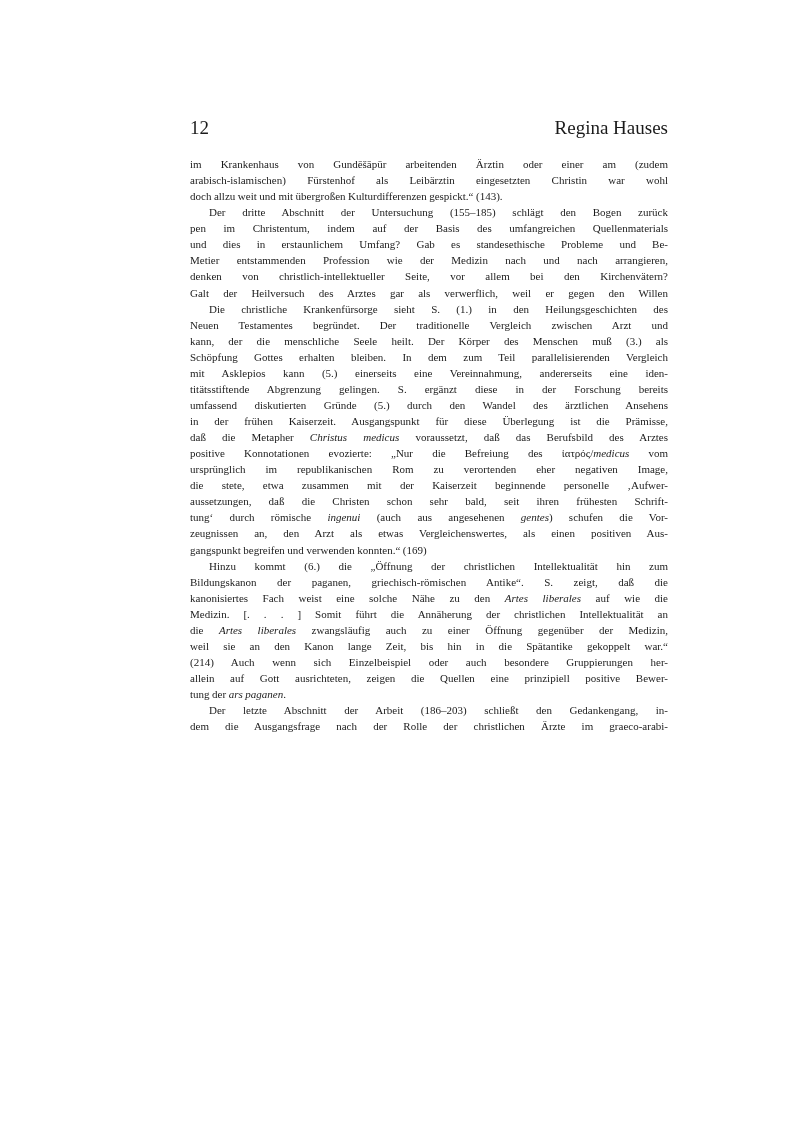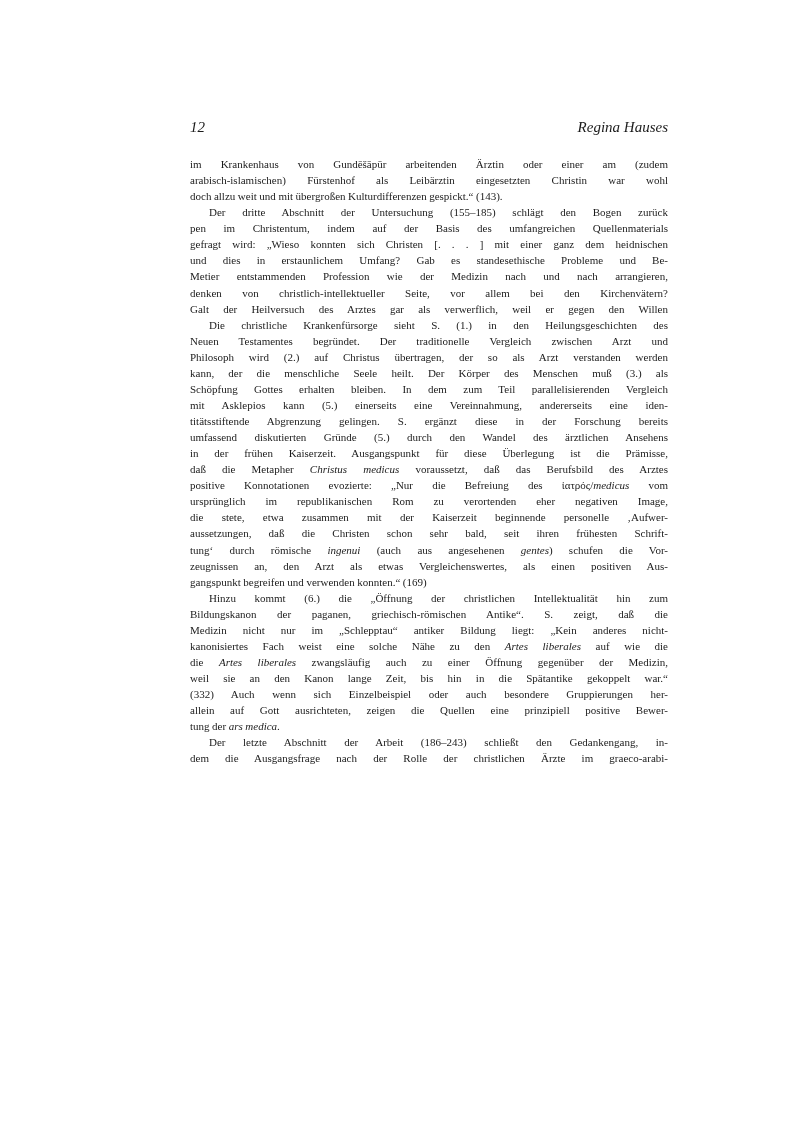--- a/index.html
+++ b/index.html
@@ -11,21 +11,21 @@
   .page {
     position: relative;
     width: 800px; height: 1131px;
     background: #ffffff;
     overflow: hidden;
     color: #1b1b1b;
   }
   .page-header {
     position: absolute;
     top: 120px; left: 190px; width: 478px;
-    font-size: 15px; line-height: 15px; font-style: italic;
+    font-size: 19px; line-height: 15px;
   }
   .page-number {
     position: absolute; left: 0; top: 0;
   }
   .running-title {
     display: block; text-align: right;
   }
   .body-text {
     position: absolute;
     top: 156px; left: 190px; width: 478px;
@@ -60,55 +60,53 @@
 
   <div class="body-text">
       <div class="para">
         <div class="line">im Krankenhaus von Gundēšāpūr arbeitenden Ärztin oder einer am (zudem</div>
         <div class="line">arabisch-islamischen) Fürstenhof als Leibärztin eingesetzten Christin war wohl</div>
         <div class="line last">doch allzu weit und mit übergroßen Kulturdifferenzen gespickt.“ (143).</div>
       </div>
       <div class="para">
         <div class="line indent">Der dritte Abschnitt der Untersuchung (155–185) schlägt den Bogen zurück</div>
         <div class="line">pen im Christentum, indem auf der Basis des umfangreichen Quellenmaterials</div>
-        <div class="line">gefragt wird: „Wieso konnten sich Christen [. . . ] mit einer ganz dem heidnischen</div>
         <div class="line">und dies in erstaunlichem Umfang? Gab es standesethische Probleme und Be-</div>
         <div class="line">Metier entstammenden Profession wie der Medizin nach und nach arrangieren,</div>
         <div class="line">denken von christlich-intellektueller Seite, vor allem bei den Kirchenvätern?</div>
         <div class="line">Galt der Heilversuch des Arztes gar als verwerflich, weil er gegen den Willen</div>
       </div>
       <div class="para">
         <div class="line indent">Die christliche Krankenfürsorge sieht S. (1.) in den Heilungsgeschichten des</div>
         <div class="line">Neuen Testamentes begründet. Der traditionelle Vergleich zwischen Arzt und</div>
-        <div class="line">Philosoph wird (2.) auf Christus übertragen, der so als Arzt verstanden werden</div>
         <div class="line">kann, der die menschliche Seele heilt. Der Körper des Menschen muß (3.) als</div>
         <div class="line">Schöpfung Gottes erhalten bleiben. In dem zum Teil parallelisierenden Vergleich</div>
         <div class="line">mit Asklepios kann (5.) einerseits eine Vereinnahmung, andererseits eine iden-</div>
         <div class="line">titätsstiftende Abgrenzung gelingen. S. ergänzt diese in der Forschung bereits</div>
         <div class="line">umfassend diskutierten Gründe (5.) durch den Wandel des ärztlichen Ansehens</div>
         <div class="line">in der frühen Kaiserzeit. Ausgangspunkt für diese Überlegung ist die Prämisse,</div>
         <div class="line">daß die Metapher <i>Christus medicus</i> voraussetzt, daß das Berufsbild des Arztes</div>
         <div class="line">positive Konnotationen evozierte: „Nur die Befreiung des ἰατρός/<i>medicus</i> vom</div>
         <div class="line">ursprünglich im republikanischen Rom zu verortenden eher negativen Image,</div>
         <div class="line">die stete, etwa zusammen mit der Kaiserzeit beginnende personelle ‚Aufwer-</div>
         <div class="line">aussetzungen, daß die Christen schon sehr bald, seit ihren frühesten Schrift-</div>
         <div class="line">tung‘ durch römische <i>ingenui</i> (auch aus angesehenen <i>gentes</i>) schufen die Vor-</div>
         <div class="line">zeugnissen an, den Arzt als etwas Vergleichenswertes, als einen positiven Aus-</div>
         <div class="line last">gangspunkt begreifen und verwenden konnten.“ (169)</div>
       </div>
       <div class="para">
         <div class="line indent">Hinzu kommt (6.) die „Öffnung der christlichen Intellektualität hin zum</div>
         <div class="line">Bildungskanon der paganen, griechisch-römischen Antike“. S. zeigt, daß die</div>
-        <div class="line">Medizin nicht nur im „Schlepptau“ antiker Bildung liegt: „Kein anderes nicht-</div>
         <div class="line">kanonisiertes Fach weist eine solche Nähe zu den <i>Artes liberales</i> auf wie die</div>
+        <div class="line">Medizin. [. . . ] Somit führt die Annäherung der christlichen Intellektualität an</div>
         <div class="line">die <i>Artes liberales</i> zwangsläufig auch zu einer Öffnung gegenüber der Medizin,</div>
         <div class="line">weil sie an den Kanon lange Zeit, bis hin in die Spätantike gekoppelt war.“</div>
-        <div class="line">(332) Auch wenn sich Einzelbeispiel oder auch besondere Gruppierungen her-</div>
+        <div class="line">(214) Auch wenn sich Einzelbeispiel oder auch besondere Gruppierungen her-</div>
         <div class="line">allein auf Gott ausrichteten, zeigen die Quellen eine prinzipiell positive Bewer-</div>
-        <div class="line last">tung der <i>ars medica</i>.</div>
+        <div class="line last">tung der <i>ars paganen</i>.</div>
       </div>
       <div class="para">
-        <div class="line indent">Der letzte Abschnitt der Arbeit (186–243) schließt den Gedankengang, in-</div>
+        <div class="line indent">Der letzte Abschnitt der Arbeit (186–203) schließt den Gedankengang, in-</div>
         <div class="line">dem die Ausgangsfrage nach der Rolle der christlichen Ärzte im graeco-arabi-</div>
       </div>
     </div>
 
 </div>
 
 </body></html>

